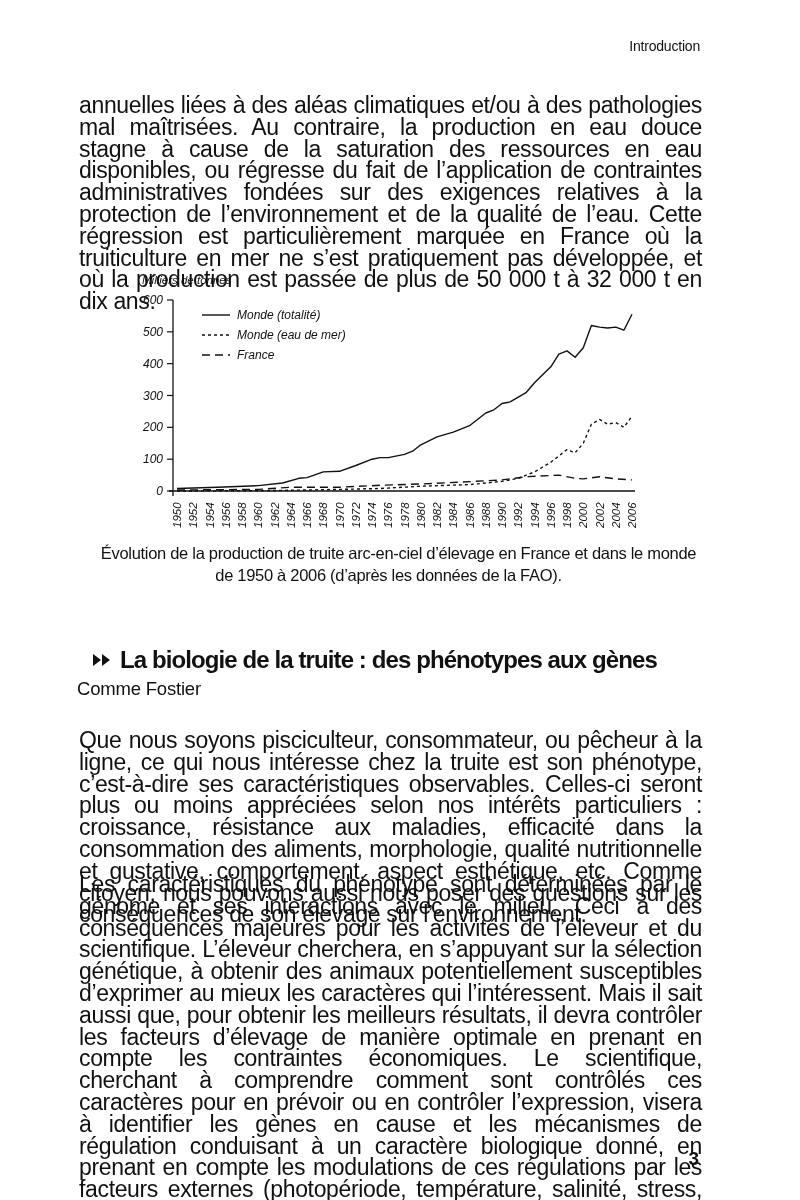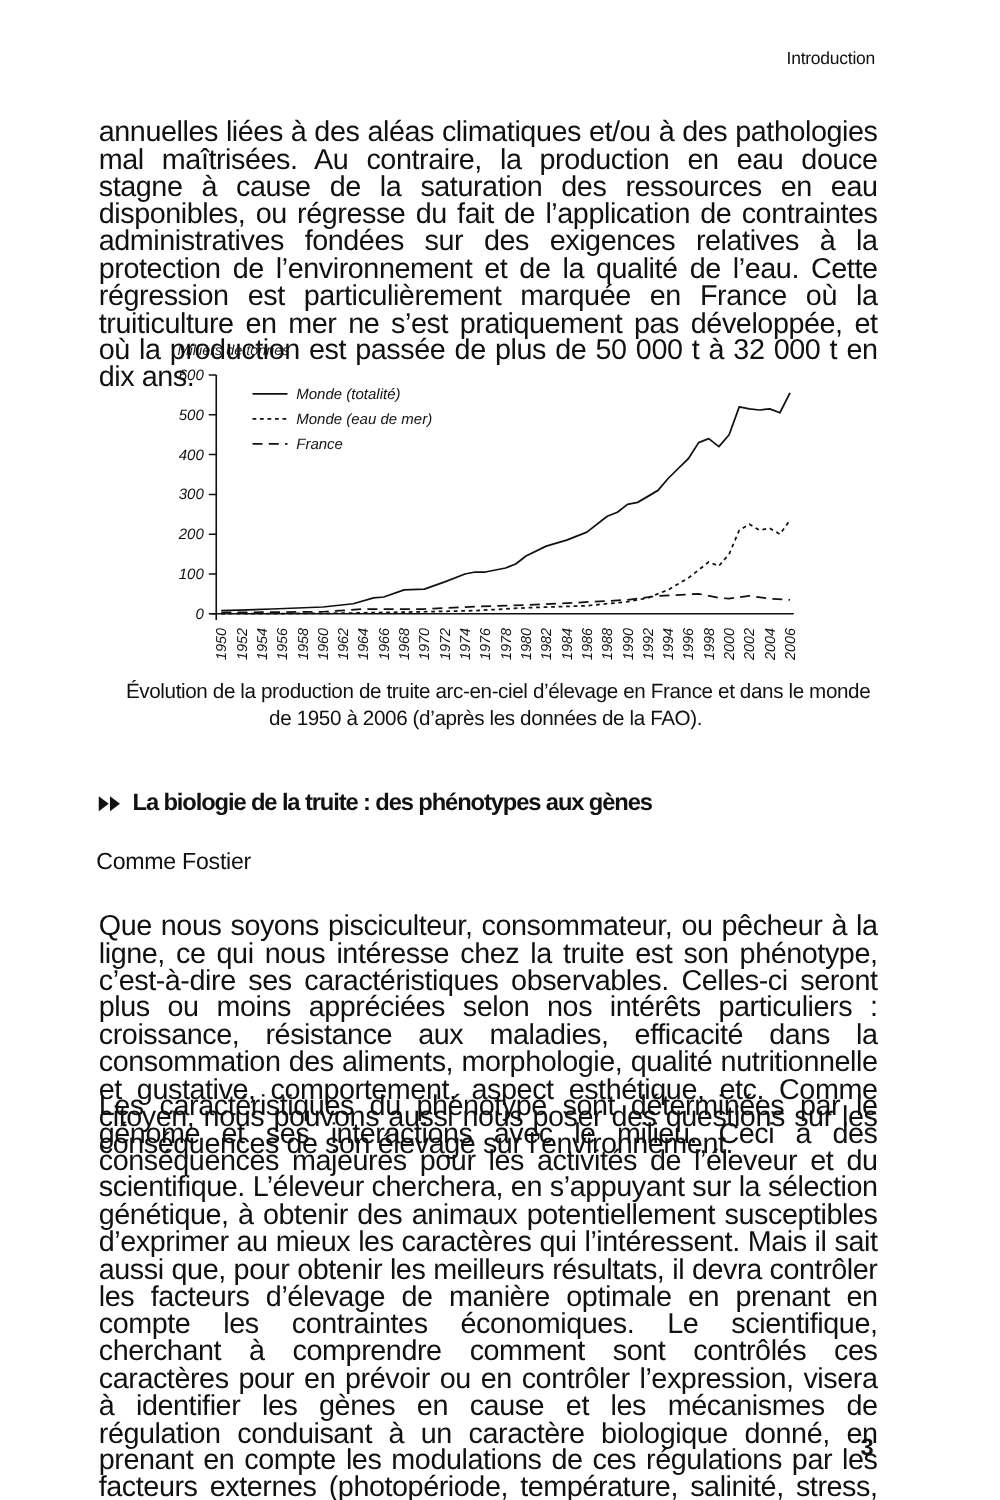--- a/index.html
+++ b/index.html
@@ -4,21 +4,21 @@
 <style>
   html, body { margin: 0; padding: 0; background: #ffffff; }
   body { width: 800px; height: 1200px; position: relative; overflow: hidden; color: #111; }
   .serif { font-family: Liberation Sans, sans-serif; }
   .sans { font-family: "Liberation Sans", "DejaVu Sans", sans-serif; }
   .running-head { position: absolute; right: 100px; top: 38px; font-size: 14px; letter-spacing: -0.2px; }
   .para { position: absolute; left: 79px; width: 623px; font-size: 23px; line-height: 21.8px; text-align: justify; letter-spacing: -0.35px; margin: 0; }
   #p1 { top: 95px; }
   .chart-wrap { position: absolute; left: 120px; top: 265px; width: 540px; height: 270px; font-style: italic; }
   .caption { position: absolute; left: 77px; top: 543px; width: 623px; font-size: 16.5px; line-height: 21.5px; text-indent: 20px; text-align: center; letter-spacing: -0.3px; margin: 0; }
-  .section-heading { position: absolute; left: 78px; top: 632px; font-size: 19px; font-weight: bold; letter-spacing: -0.9px; display: flex; align-items: center; gap: 8px; margin: 0; }
+  .section-heading { position: absolute; left: 78px; top: 632px; font-size: 24px; font-weight: bold; letter-spacing: -0.9px; display: flex; align-items: center; gap: 8px; margin: 14px; }
   .section-heading .icon { display: inline-flex; align-items: center; }
   .author { position: absolute; left: 77px; top: 678px; font-size: 18.5px; letter-spacing: -0.2px; }
   #p2 { top: 714px; margin-top: 16px; }
   #p3 { top: 874px; }
   .page-number { position: absolute; right: 101px; top: 1148px; font-size: 19px; font-weight: bold; }
   svg text { font-family: "Liberation Sans", "DejaVu Sans", sans-serif; }
 </style>
 </head>
 <body>
 

